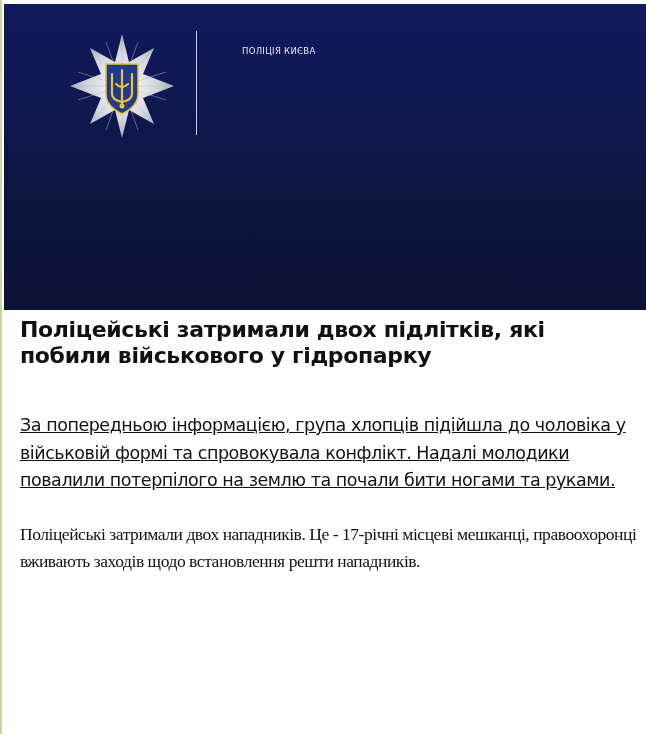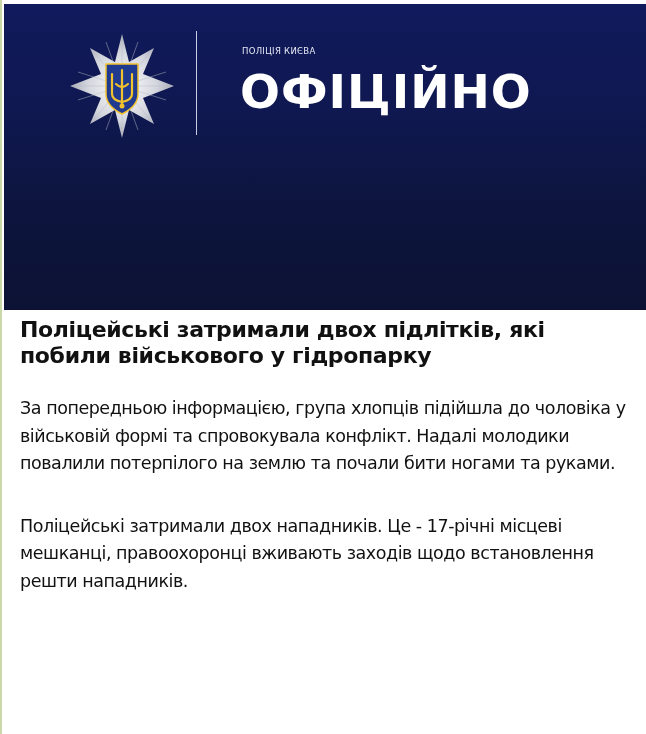--- a/index.html
+++ b/index.html
@@ -82,22 +82,22 @@
       line-height: 26px;
       margin: 0;
       letter-spacing: -0.35px;
     }
     .para {
       font-size: 17.5px;
       line-height: 27.5px;
       margin: 0;
       letter-spacing: -0.45px;
     }
-    .p1 { margin-top: 26px; }
-    .p2 { margin-top: 35px; }
+    .p1 { margin-top: 43px; text-decoration: underline; }
+    .p2 { margin-top: 26px; font-family: Liberation Serif, serif; }
     .p3 { margin-top: 25px; }
   </style>
 </head>
 <body>
 
 <div class="post">
 
   <div class="banner">
     <svg class="badge" viewBox="0 0 108 108" xmlns="http://www.w3.org/2000/svg">
       <defs>
@@ -137,21 +137,20 @@
         <line x1="54" y1="38" x2="54" y2="72"></line>
         <path d="M44,42 L44,62 Q44,68 54,70 Q64,68 64,62 L64,42"></path>
         <path d="M48,52 Q54,58 60,52"></path>
       </g>
       <circle cx="54" cy="74" r="2.5" fill="#f2c12e"></circle>
     </svg>
 
     <div class="divider"></div>
 
     <div class="subtitle">ПОЛІЦІЯ КИЄВА</div>
-    <div class="big-title">ОФІЦІЙНО</div>
   </div>
 
   <div class="content">
     <p class="headline">Поліцейські затримали двох підлітків, які побили військового у гідропарку</p>
     <p class="para p1">За попередньою інформацією, група хлопців підійшла до чоловіка у військовій формі та спровокувала конфлікт. Надалі молодики повалили потерпілого на землю та почали бити ногами та руками.</p>
     <p class="para p2">Поліцейські  затримали двох нападників. Це - 17-річні місцеві мешканці, правоохоронці вживають заходів щодо встановлення решти нападників.</p>
   </div>
 
 </div>
 

